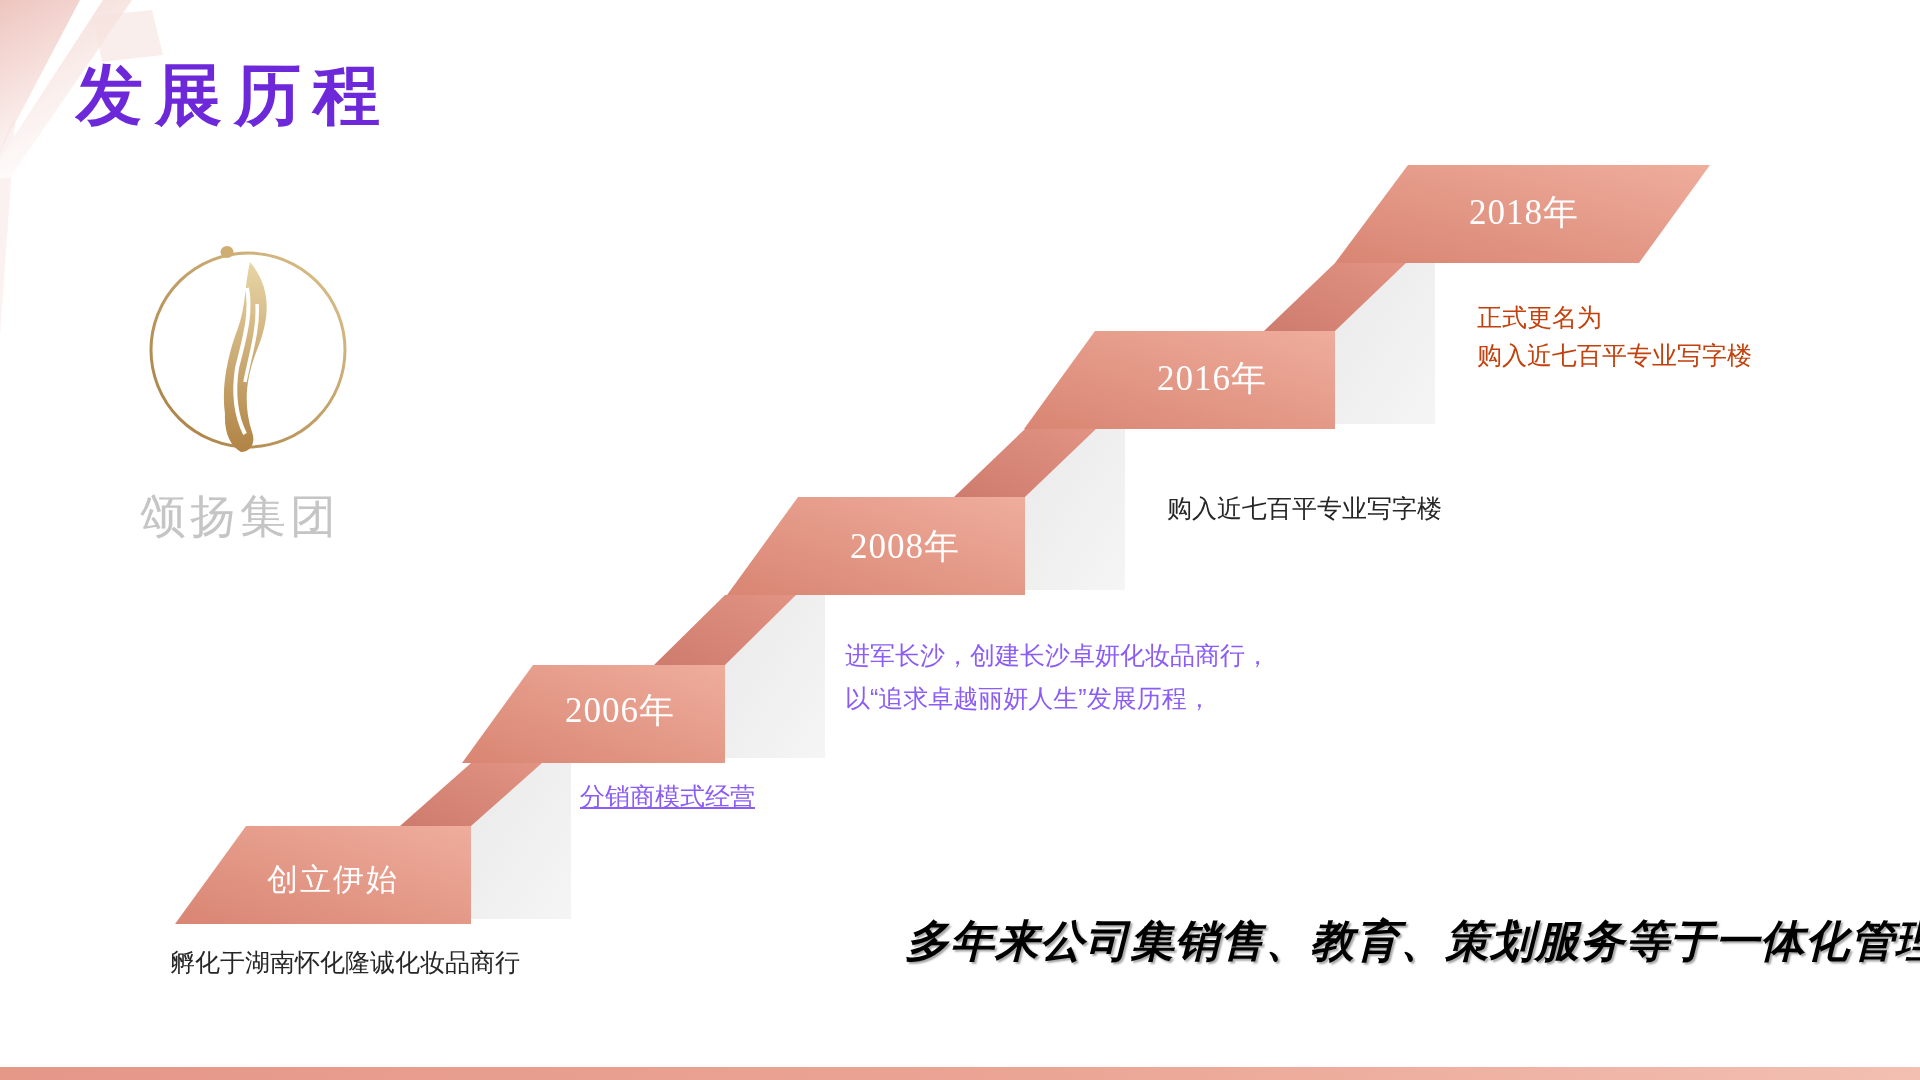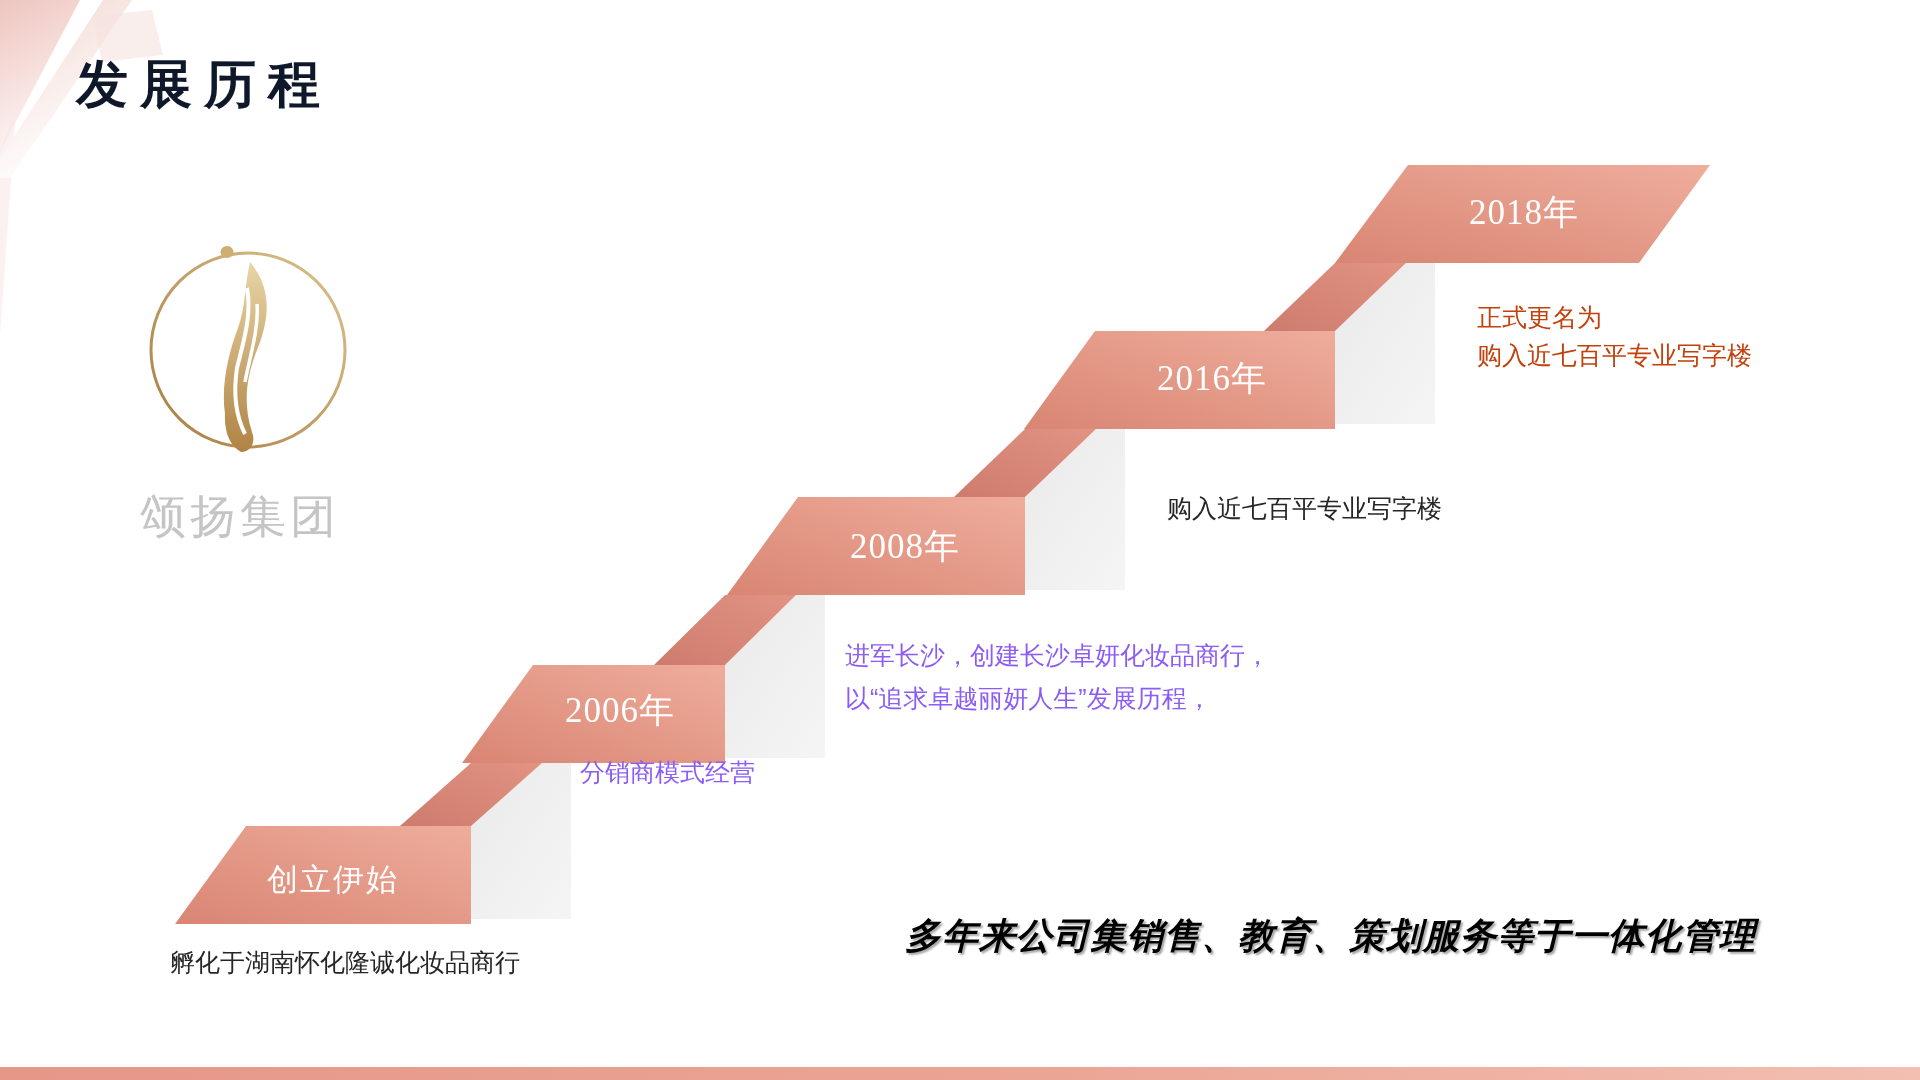--- a/index.html
+++ b/index.html
@@ -3,39 +3,39 @@
 <meta charset="utf-8">
 <style>
   html,body{margin:0;padding:0;background:#ffffff;}
   .slide{
     position:relative;width:1920px;height:1080px;overflow:hidden;background:#ffffff;
     font-family:"Liberation Sans","DejaVu Sans",sans-serif;
   }
   .bg-svg{position:absolute;left:0;top:0;width:1920px;height:1080px;}
   .page-title{
     position:absolute;left:76px;top:50px;
-    font-size:52px;font-weight:900;color:#0f172a;letter-spacing:12px;
+    font-size:67px;font-weight:900;color:#6d28d9;letter-spacing:12px;
     font-family:"Liberation Serif","DejaVu Serif",serif;
   }
   .logo-name{
     position:absolute;left:140px;top:486px;width:220px;text-align:left;
     font-size:46px;color:#c5c5c5;letter-spacing:4px;font-weight:400;
   }
   .cap{position:absolute;font-size:25px;}
   .cap span{display:block;}
   .cap-dark{color:#262626;}
   .cap-gray{color:#8b5cf6;}
   .cap-1{left:170px;top:946px;}
-  .cap-2{left:580px;top:756px;}
+  .cap-2{left:580px;top:780px;text-decoration:underline;}
   .cap-3{left:845px;top:634px;line-height:43px;}
   .cap-4{left:1167px;top:464px;margin-top:28px;}
   .cap-5{left:1477px;top:298px;line-height:38px;color:#c2410c;}
   .footer-line{
     position:absolute;left:905px;top:912px;width:900px;
-    font-size:36px;font-weight:900;font-style:italic;color:#000;
+    font-size:44px;font-weight:900;font-style:italic;color:#000;
     letter-spacing:1px;text-shadow:2px 2px 2px rgba(0,0,0,0.35);
     white-space:nowrap;
   }
   .bottom-bar{
     position:absolute;left:0;bottom:0;width:1920px;height:13px;
     background:linear-gradient(90deg,#e59788 0%,#eba595 55%,#f2bfb1 100%);
   }
   .t-label{font-family:"Liberation Sans","DejaVu Sans",sans-serif;font-size:31px;fill:#ffffff;letter-spacing:2px;}
   .t-year{font-family:"Liberation Serif","DejaVu Serif",serif;font-size:35px;fill:#ffffff;letter-spacing:1px;}
 </style>

